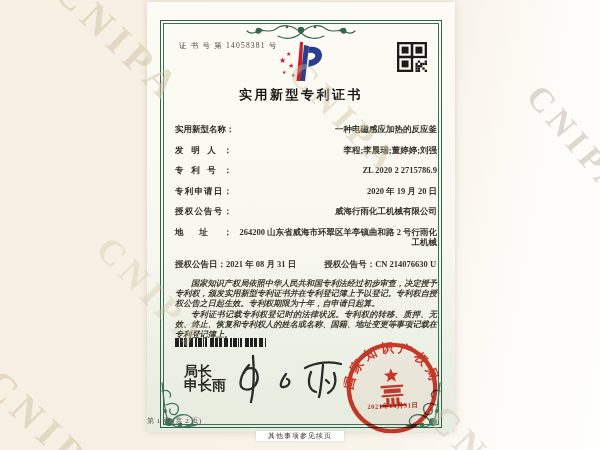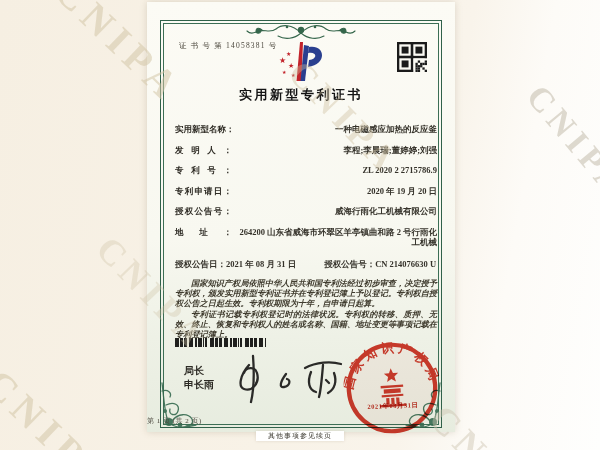--- a/index.html
+++ b/index.html
@@ -39,21 +39,21 @@
   .grant-row .cell + .cell{margin-left:28px;}
   .paras{margin-top:10px;font-style:italic;font-size:8.2px;line-height:10px;color:#403c2f;}
   .paras p{margin:0 0 1px 0;text-indent:16px;text-align:justify;}
   
   .barcode{
     position:absolute;left:28px;top:336px;width:91px;height:9px;
     background:
       repeating-linear-gradient(90deg,#20201e 0 1px,transparent 1px 2px,#20201e 2px 4px,transparent 4px 7px),
       repeating-linear-gradient(90deg,#20201e 0 2px,transparent 2px 5px);
   }
-  .director{position:absolute;left:37px;top:362px;font-size:10px;color:#2c2a24;line-height:14px;font-weight:bold;font-family:"Liberation Sans","DejaVu Sans",sans-serif;}
+  .director{position:absolute;left:37px;top:362px;font-size:14px;color:#2c2a24;line-height:14px;font-weight:bold;font-family:"Liberation Sans","DejaVu Sans",sans-serif;}
   .signature{position:absolute;left:82px;top:349px;width:132px;height:54px;}
   .seal{position:absolute;left:197px;top:339px;width:96px;height:94px;mix-blend-mode:multiply;opacity:.95;transform:rotate(-4deg);}
   .seal-date{
     position:absolute;left:196px;top:400px;width:100px;text-align:center;
     font-size:6.5px;letter-spacing:.5px;color:#c43123;font-weight:bold;
     mix-blend-mode:multiply;transform:rotate(-2deg);
   }
   .page-indicator{position:absolute;left:0;right:0;top:414px;text-align:left;font-size:7px;color:#4a463c;letter-spacing:.5px;}
   .footer-note{
     position:absolute;left:50%;top:431px;transform:translateX(-50%);

